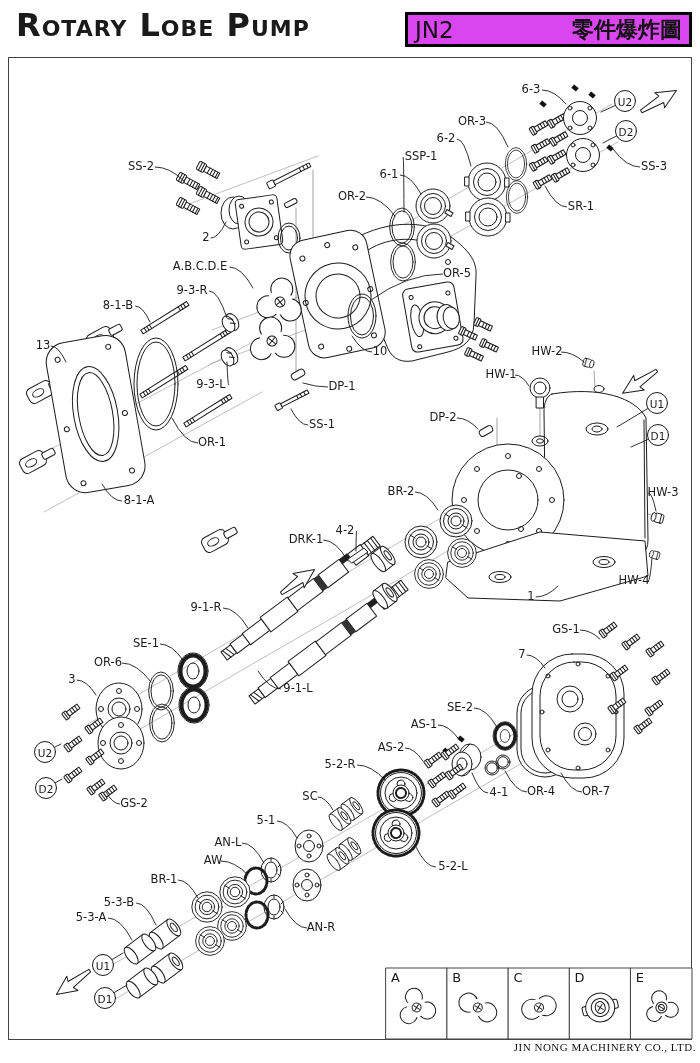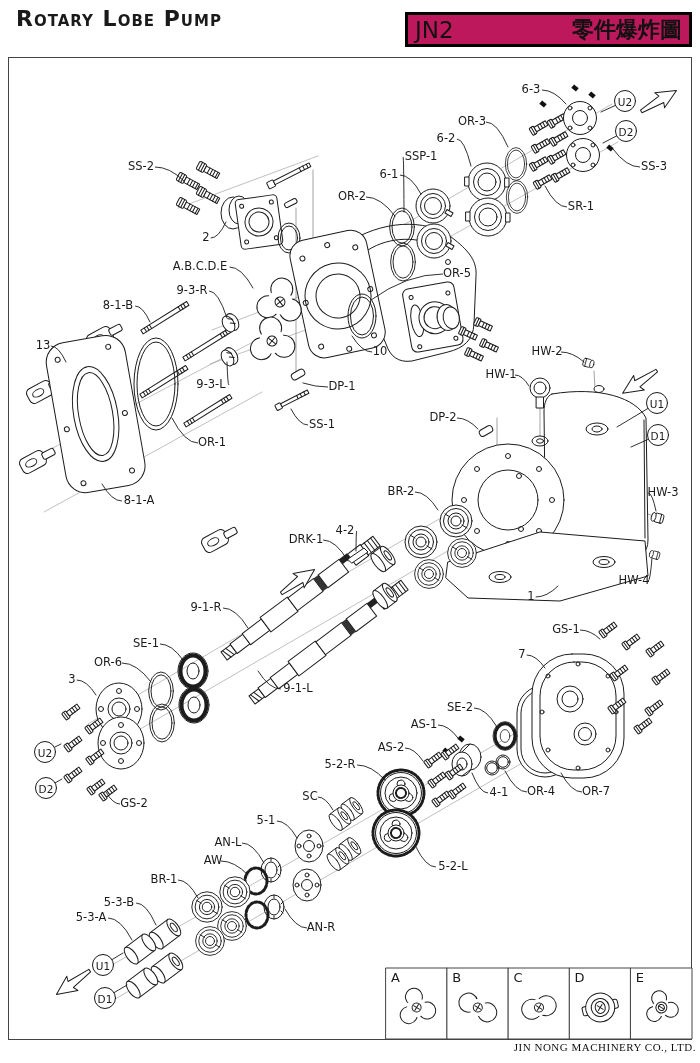--- a/index.html
+++ b/index.html
@@ -1,22 +1,22 @@
 <!DOCTYPE html>
 <html><head>
 <meta charset="utf-8">
 <style>
   html,body{margin:0;padding:0;background:#fff;}
   .page{position:relative;width:700px;height:1063px;background:#fff;overflow:hidden;
         font-family:"DejaVu Sans","Liberation Sans",sans-serif;color:#111;}
-  .title{position:absolute;left:16px;top:6px;font-size:22px;font-weight:bold;
+  .title{position:absolute;left:16px;top:6px;font-size:32px;font-weight:bold;
          font-variant:small-caps;letter-spacing:1px;color:#1a1a1a;}
   .titleblock{position:absolute;left:405px;top:12px;width:287px;height:35px;
          border:3px solid #000;box-sizing:border-box;display:flex;align-items:center;
-         justify-content:space-between;padding:0 7px;background:#be185d;}
+         justify-content:space-between;padding:0 7px;background:#d946ef;}
   .titleblock .code{font-size:23px;color:#111;}
   .titleblock .zh{font-size:22px;font-weight:bold;color:#111;
          font-family:"Liberation Sans","DejaVu Sans",sans-serif;text-align:center;}
   .drawframe{position:absolute;left:8px;top:57px;width:684px;height:983px;
          border:1px solid #444;box-sizing:border-box;background:#fff;}
   .footer{position:absolute;right:4px;top:1041px;font-size:11px;letter-spacing:.5px;
          font-family:"Liberation Serif","DejaVu Serif",serif;color:#111;}
   svg.art{position:absolute;left:0;top:0;}
   text.lbl{font-family:"DejaVu Sans","Liberation Sans",sans-serif;font-size:11.5px;fill:#1a1a1a;}
   text.cir{font-family:"DejaVu Sans","Liberation Sans",sans-serif;font-size:10.5px;fill:#1a1a1a;}

